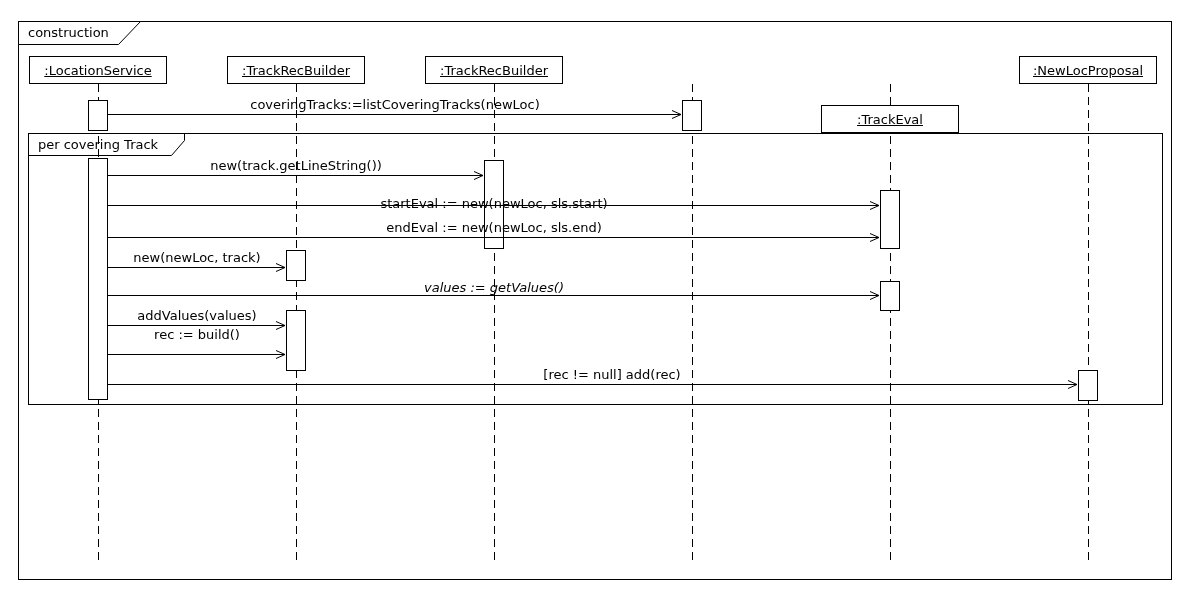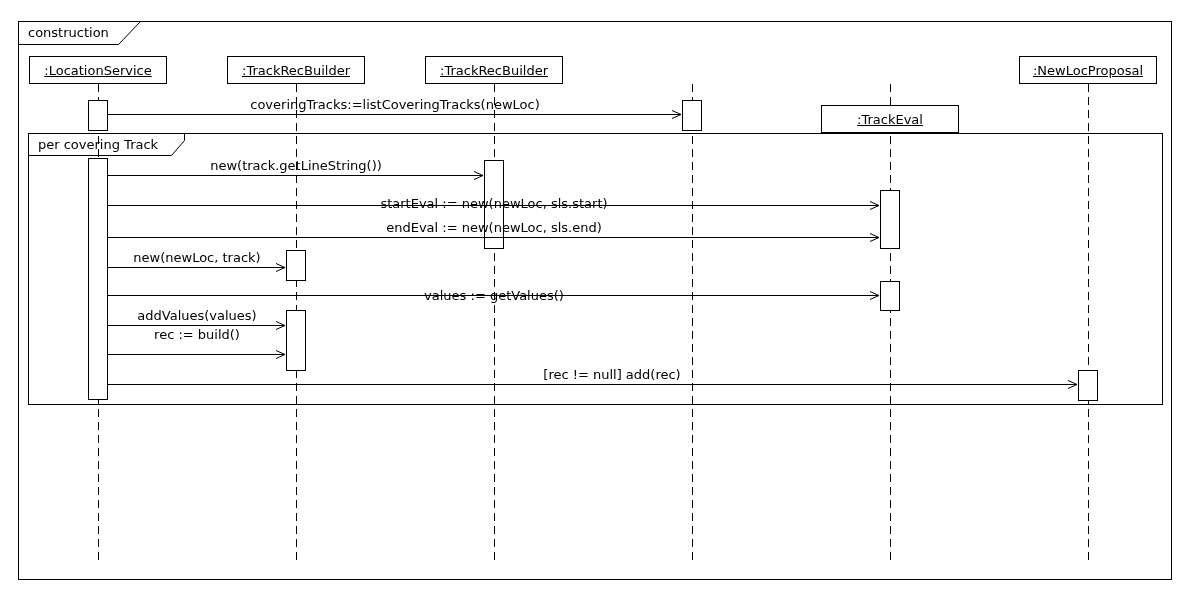--- a/index.html
+++ b/index.html
@@ -121,18 +121,18 @@
   </div>
   <div class="head-box" style="left:1019px; top:56px;">
     <span>:NewLocProposal</span>
   </div>
 
   <div class="msg-label" style="left:395px; top:97px;">coveringTracks:=listCoveringTracks(newLoc)</div>
   <div class="msg-label" style="left:296px; top:158px;">new(track.getLineString())</div>
   <div class="msg-label" style="left:494px; top:188px;margin-top:8px;">startEval := new(newLoc, sls.start)</div>
   <div class="msg-label" style="left:494px; top:220px;">endEval := new(newLoc, sls.end)</div>
   <div class="msg-label" style="left:197px; top:250px;text-align:right;">new(newLoc, track)</div>
-  <div class="msg-label" style="left:494px; top:288px;">values := getValues()</div>
+  <div class="msg-label" style="left:494px; top:280px;font-style:italic;">values := getValues()</div>
   <div class="msg-label" style="left:197px; top:308px;">addValues(values)</div>
   <div class="msg-label" style="left:197px; top:327px;">rec := build()</div>
   <div class="msg-label" style="left:612px; top:367px;">[rec != null] add(rec)</div>
 
 </div>
 
 </body></html>

